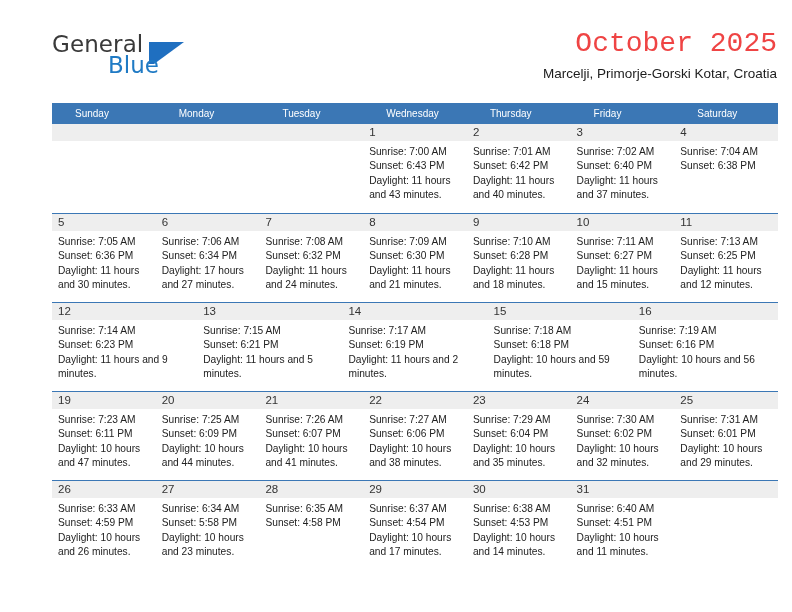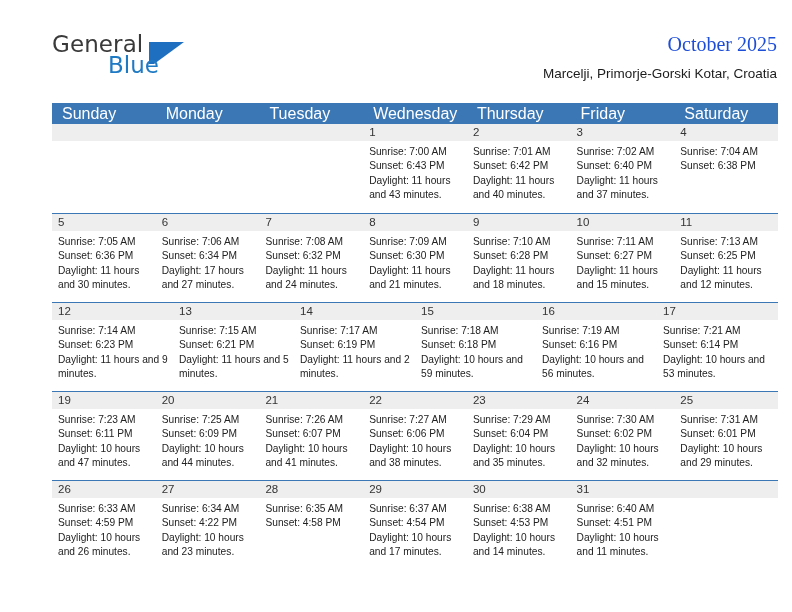--- a/index.html
+++ b/index.html
@@ -82,23 +82,23 @@
     border-bottom: 22px solid transparent;
   }
 
   .titles {
     position: absolute;
     right: 0;
     top: 0;
     text-align: right;
   }
   .title-main {
-    font-size: 20px;
-    color: #1d4ed8;
-    font-family: Liberation Serif, serif;
+    font-size: 28px;
+    color: #ef4444;
+    font-family: Liberation Mono, monospace;
     font-weight: 400;
     line-height: 32px;
     white-space: nowrap;
   }
   .title-sub {
     margin-top: 6px;
     font-size: 13.5px;
     color: #1c1c1c;
     font-family: "Liberation Sans", sans-serif;
     font-weight: 400;
@@ -114,23 +114,23 @@
     width: 726px;
   }
   .cal-head {
     display: flex;
     background: #3b77b5;
     height: 21px;
   }
   .cal-head .hcell {
     flex: 1 1 0;
     box-sizing: border-box;
-    padding-left: 10px;
+    padding-left: 23px;
     color: #ffffff;
-    font-size: 16px;
+    font-size: 10px;
     line-height: 21px;
     white-space: nowrap;
     overflow: hidden;
     font-family: "Liberation Sans", sans-serif;
   }
   .week {
     display: flex;
     border-top: 1.4px solid #3b77b5;
     height: 89px;
     box-sizing: border-box;
@@ -340,28 +340,20 @@
             </div>
           </div>
           <div class="cell">
             <div class="daynum">16</div>
             <div class="info">
               <div>Sunrise: 7:19 AM</div>
               <div>Sunset: 6:16 PM</div>
               <div class="daylight">Daylight: 10 hours and 56 minutes.</div>
             </div>
           </div>
-          <div class="cell">
-            <div class="daynum">17</div>
-            <div class="info">
-              <div>Sunrise: 7:21 AM</div>
-              <div>Sunset: 6:14 PM</div>
-              <div class="daylight">Daylight: 10 hours and 53 minutes.</div>
-            </div>
-          </div>
         </div>
         <div class="week">
           <div class="cell">
             <div class="daynum">19</div>
             <div class="info">
               <div>Sunrise: 7:23 AM</div>
               <div>Sunset: 6:11 PM</div>
               <div class="daylight">Daylight: 10 hours and 47 minutes.</div>
             </div>
           </div>
@@ -420,21 +412,21 @@
             <div class="info">
               <div>Sunrise: 6:33 AM</div>
               <div>Sunset: 4:59 PM</div>
               <div class="daylight">Daylight: 10 hours and 26 minutes.</div>
             </div>
           </div>
           <div class="cell">
             <div class="daynum">27</div>
             <div class="info">
               <div>Sunrise: 6:34 AM</div>
-              <div>Sunset: 4:22 PM</div>
+              <div>Sunset: 5:58 PM</div>
               <div class="daylight">Daylight: 10 hours and 23 minutes.</div>
             </div>
           </div>
           <div class="cell">
             <div class="daynum">28</div>
             <div class="info">
               <div>Sunrise: 6:35 AM</div>
               <div>Sunset: 4:58 PM</div>
             </div>
           </div>

